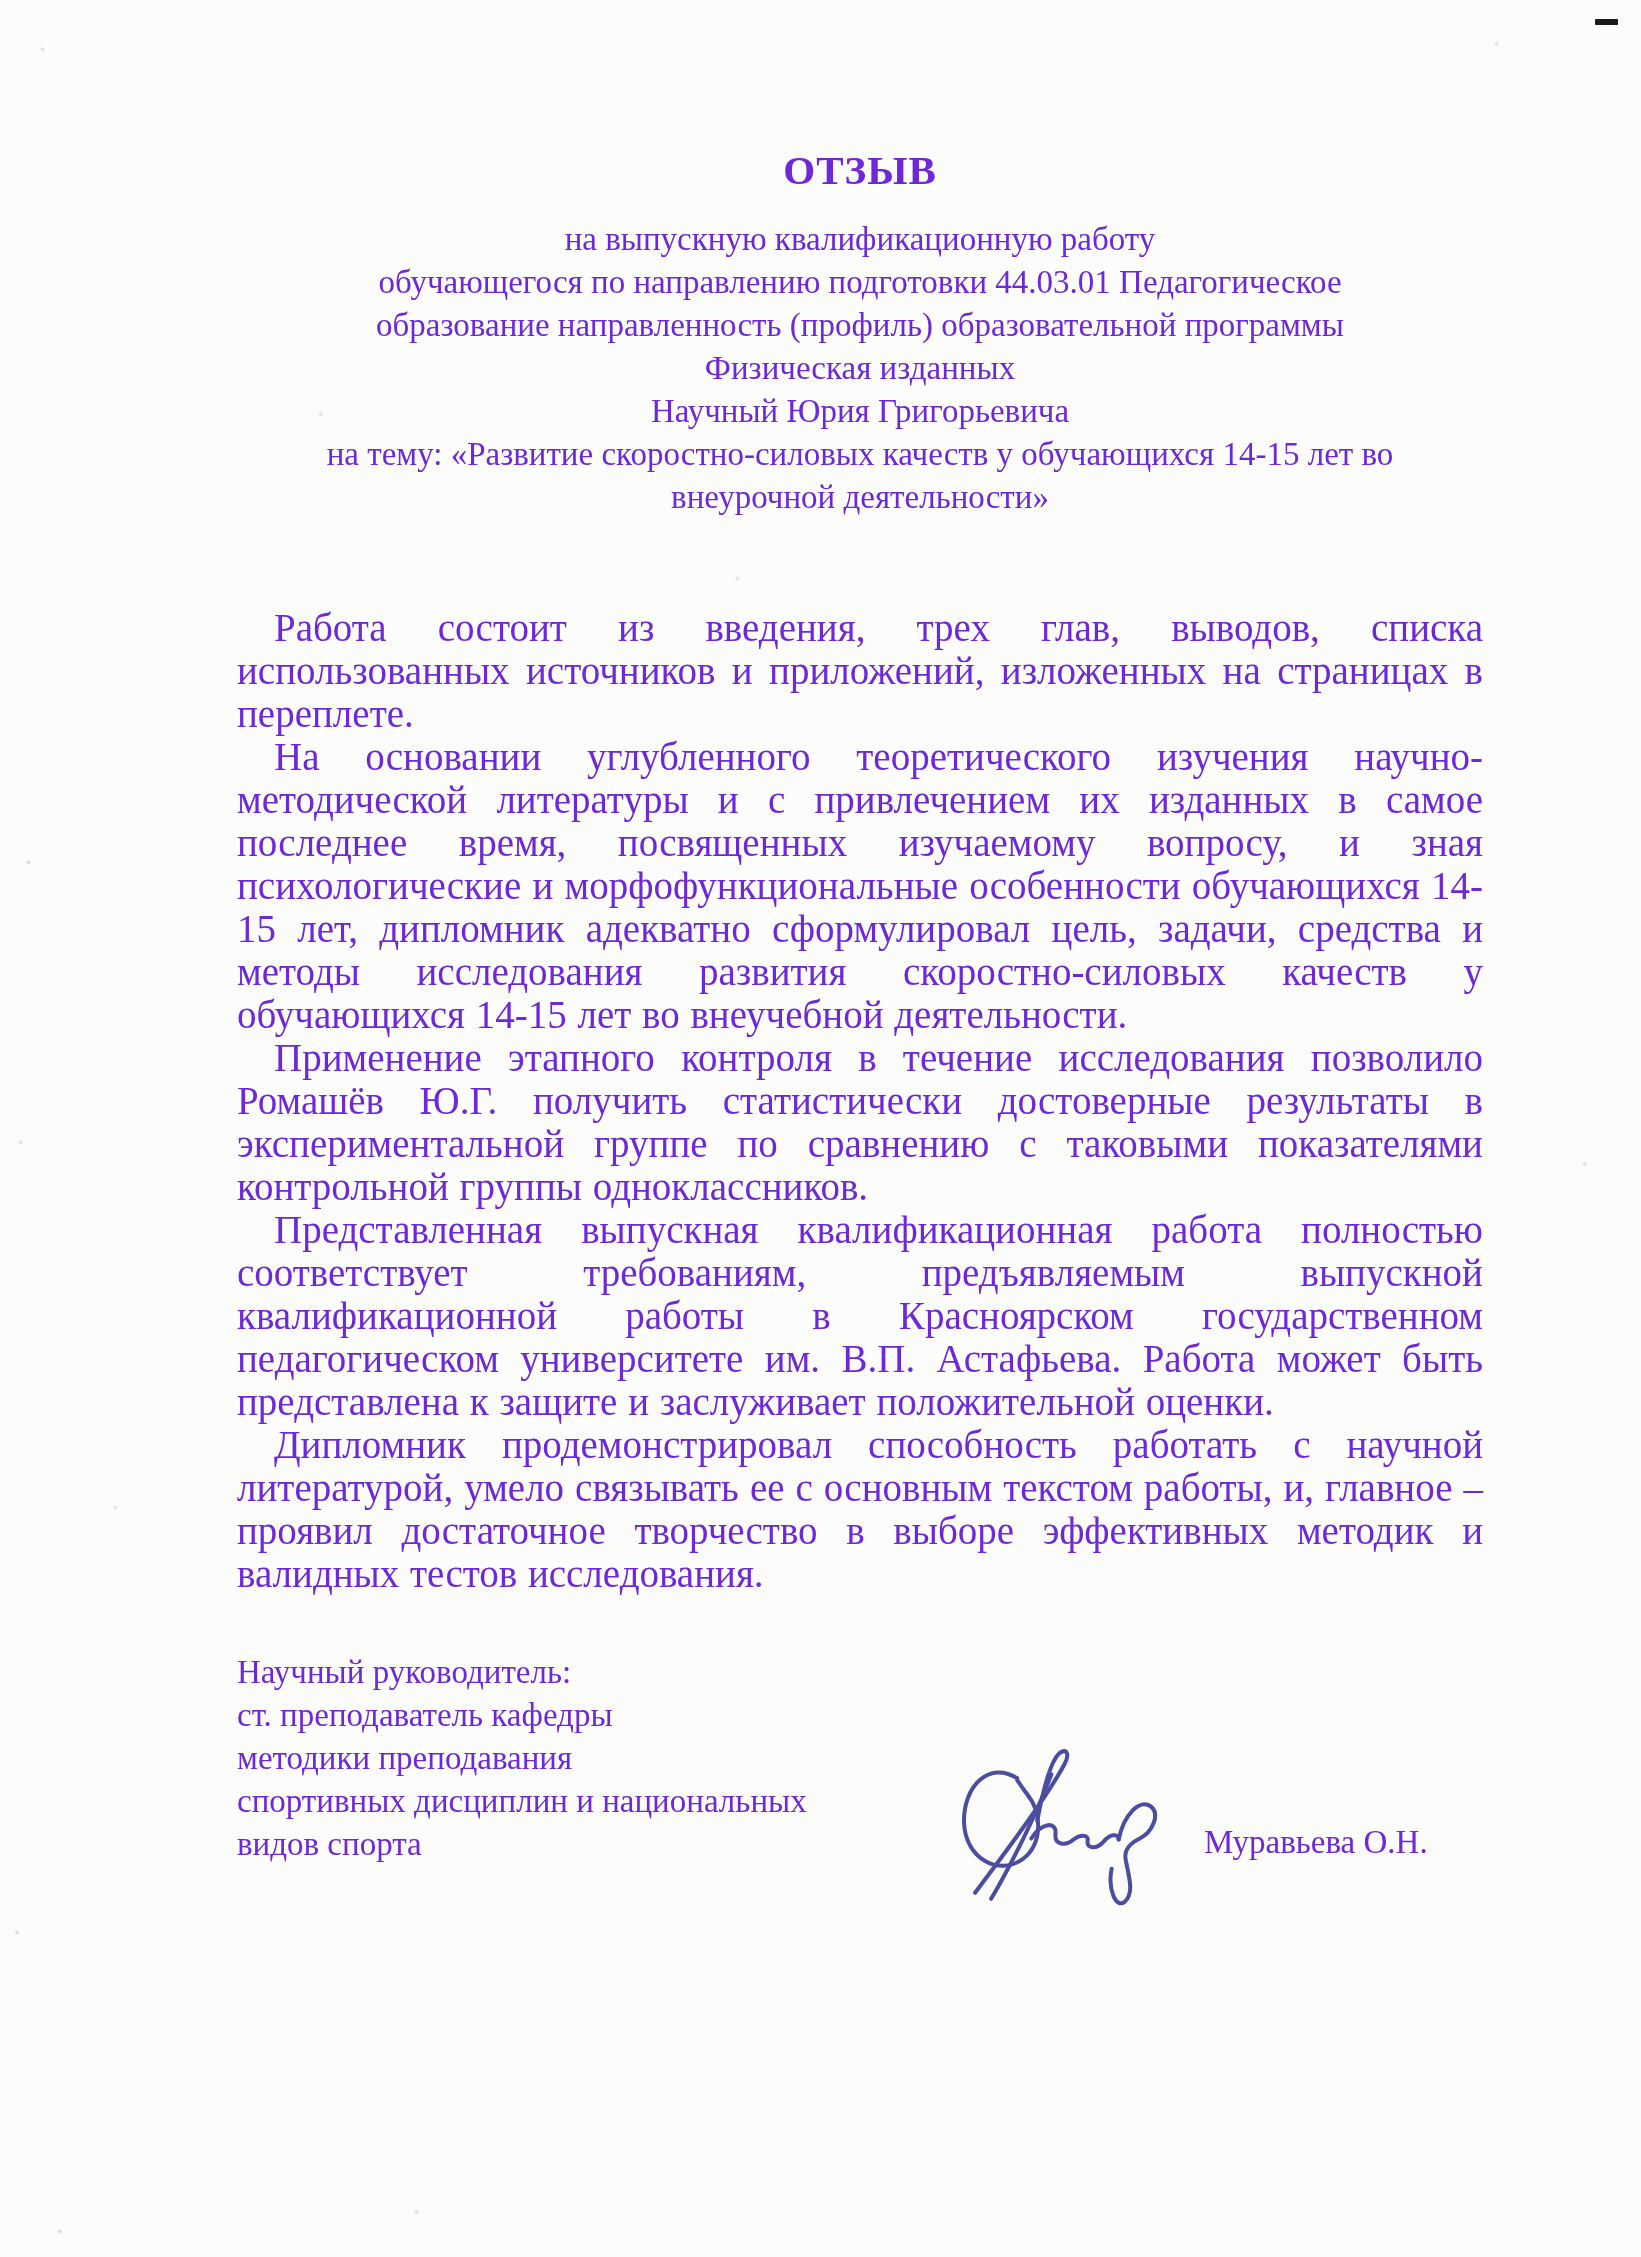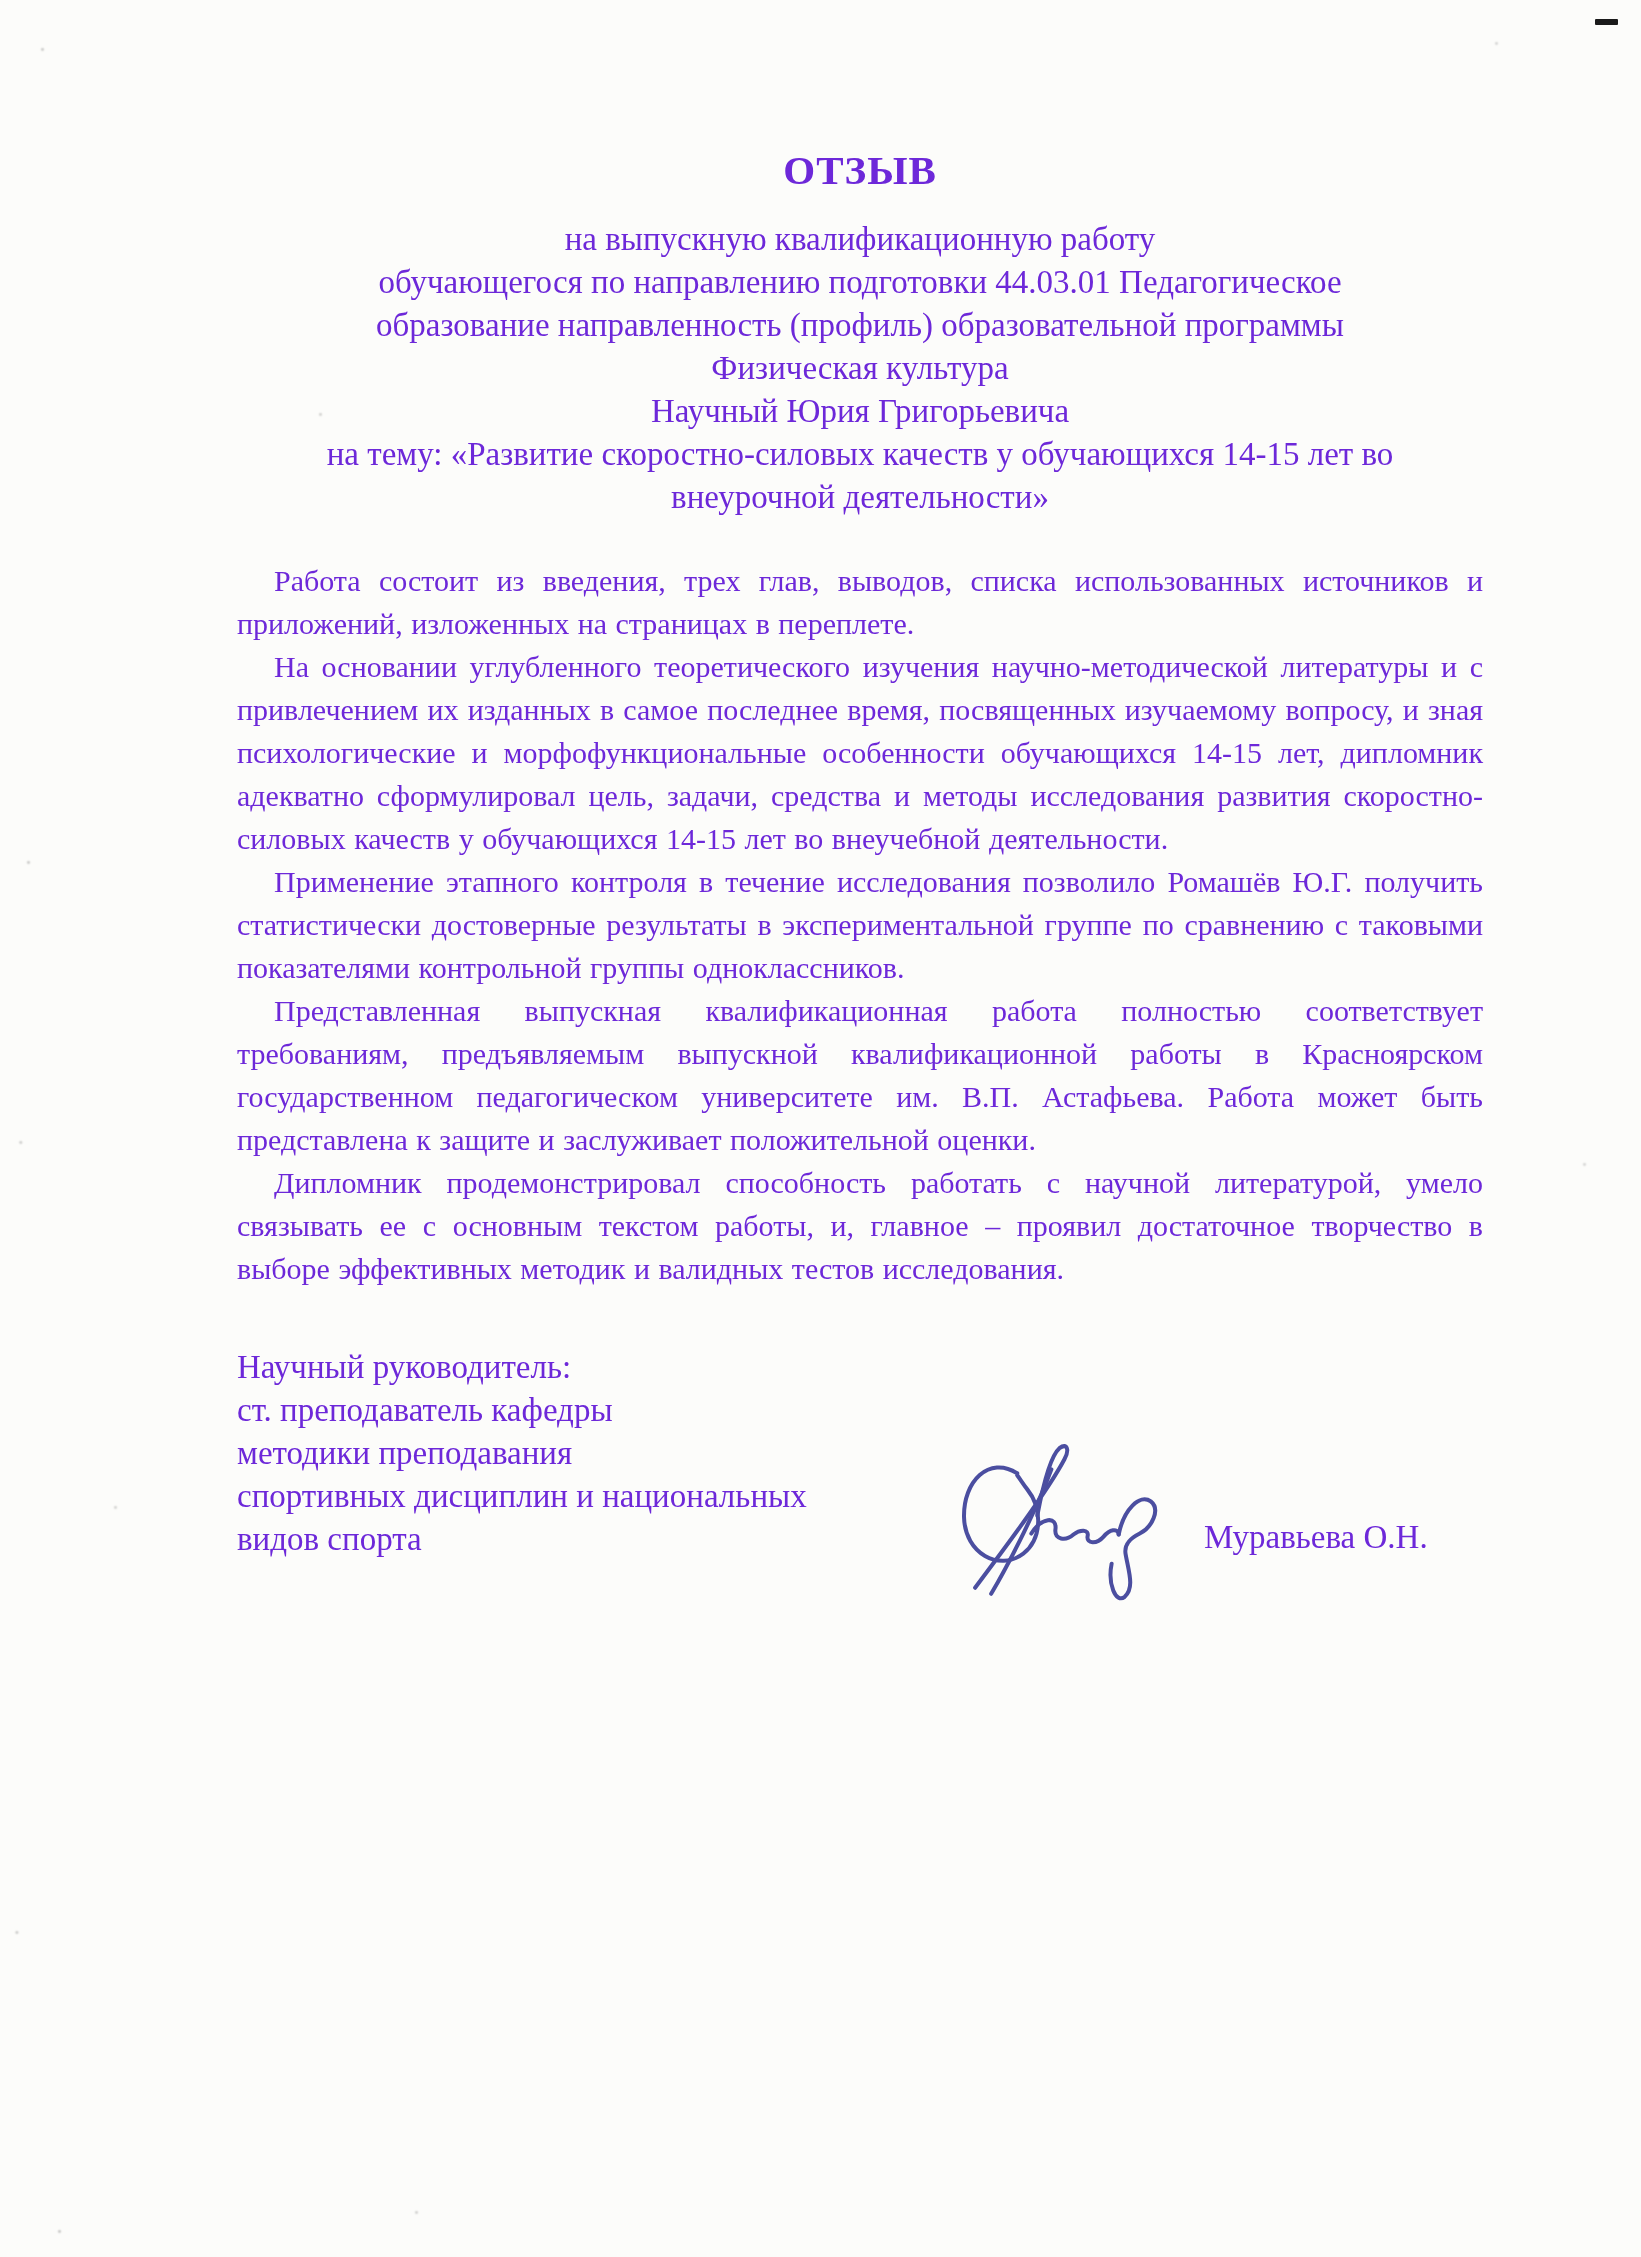--- a/index.html
+++ b/index.html
@@ -38,22 +38,22 @@
     letter-spacing: 1px;
     line-height: 46px;
   }
   .doc-header {
     text-align: center;
     font-size: 33px;
     line-height: 43px;
   }
   .doc-header div { min-height: 43px; }
   .doc-body {
-    margin-top: 40px;
-    font-size: 30px;
+    margin-top: 87px;
+    font-size: 39px;
     line-height: 43px;
     text-align: justify;
     word-spacing: 1px;
   }
   .doc-body p { margin: 0; text-indent: 37px; }
   .sig-block {
     position: relative;
     margin-top: 56px;
     font-size: 33px;
     line-height: 43px;
@@ -78,21 +78,21 @@
   <span class="scan-dash"></span>
 
   <div class="text-column">
 
     <h1 class="doc-title">ОТЗЫВ</h1>
 
     <div class="doc-header">
       <div>на выпускную квалификационную работу</div>
       <div>обучающегося по направлению подготовки 44.03.01 Педагогическое</div>
       <div>образование направленность (профиль) образовательной программы</div>
-      <div>Физическая культура</div>
+      <div>Физическая изданных</div>
       <div>Научный Юрия Григорьевича</div>
       <div>на тему: «Развитие скоростно-силовых качеств у обучающихся 14-15 лет во</div>
       <div>внеурочной деятельности»</div>
     </div>
 
     <div class="doc-body">
       <p>Работа состоит из введения, трех глав, выводов, списка использованных источников и приложений, изложенных на страницах в переплете.</p>
       <p>На основании углубленного теоретического изучения научно-методической литературы и с привлечением их изданных в самое последнее время, посвященных изучаемому вопросу, и зная психологические и морфофункциональные особенности обучающихся 14-15 лет, дипломник адекватно сформулировал цель, задачи, средства и методы исследования развития скоростно-силовых качеств у обучающихся 14-15 лет во внеучебной деятельности.</p>
       <p>Применение этапного контроля в течение исследования позволило Ромашёв Ю.Г. получить статистически достоверные результаты в экспериментальной группе по сравнению с таковыми показателями контрольной группы одноклассников.</p>
       <p>Представленная выпускная квалификационная работа полностью соответствует требованиям, предъявляемым выпускной квалификационной работы в Красноярском государственном педагогическом университете им. В.П. Астафьева. Работа может быть представлена к защите и заслуживает положительной оценки.</p>

